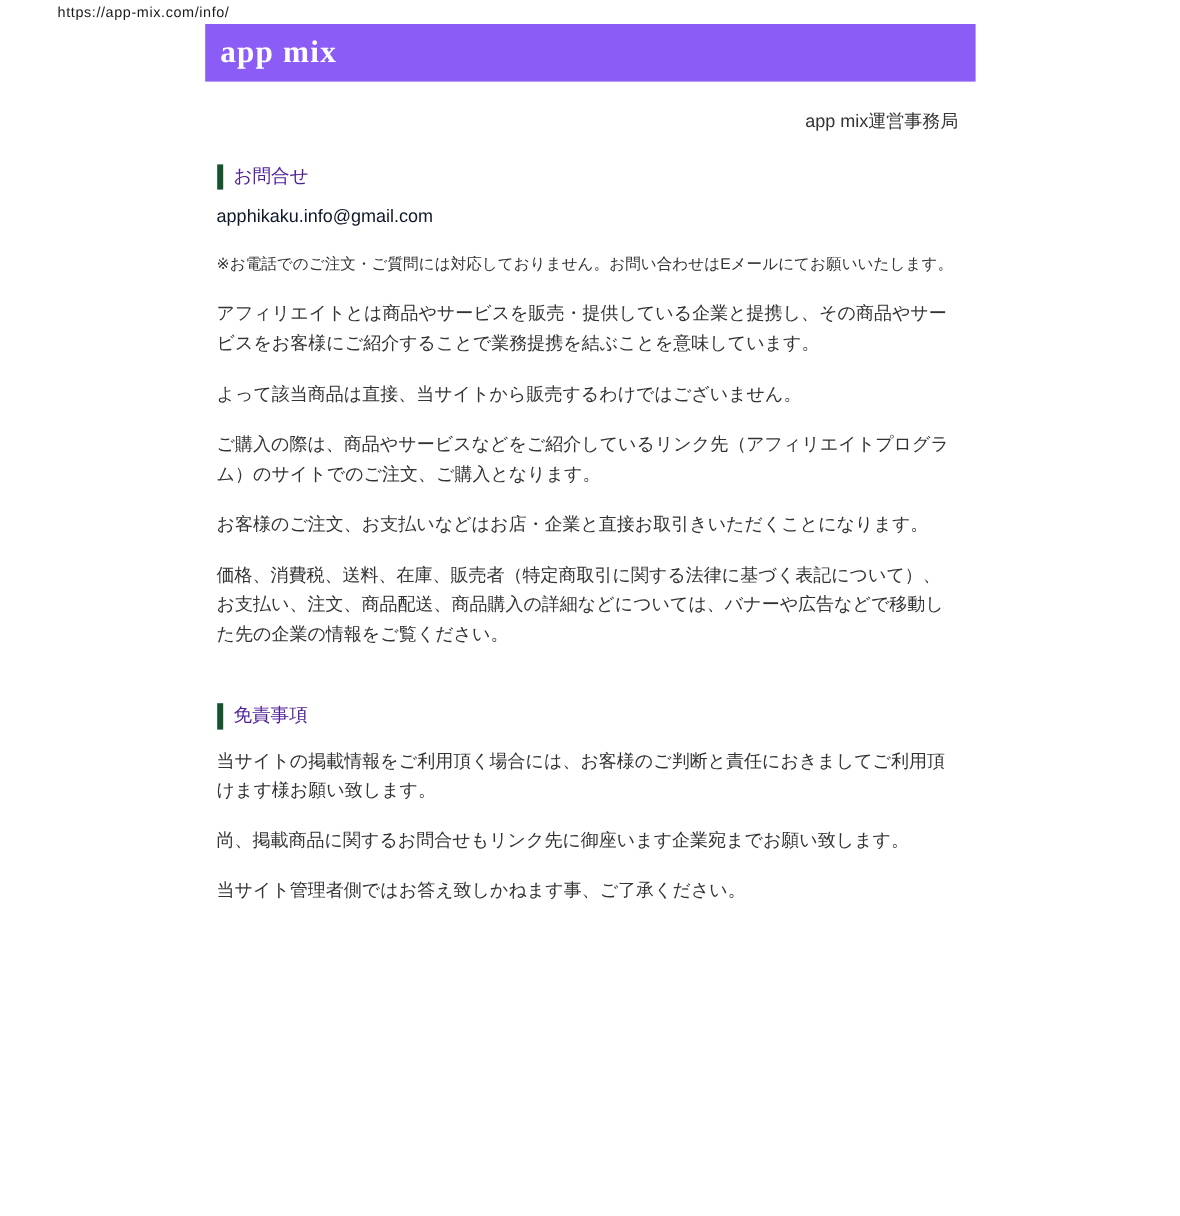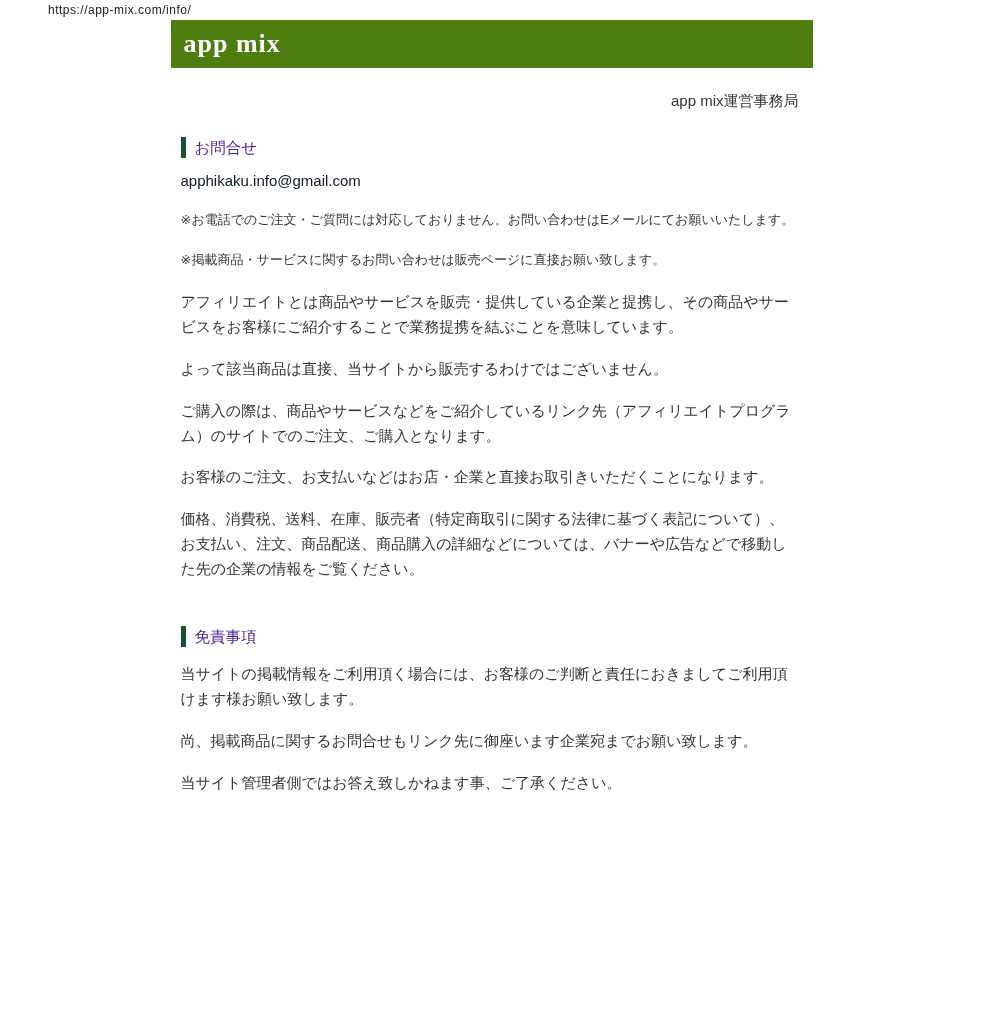--- a/index.html
+++ b/index.html
@@ -26,21 +26,21 @@
   .page {
     width: 642px;
     margin: 0 auto;
     padding-top: 20px;
     box-sizing: border-box;
     display: flex;
     flex-direction: column;
     min-height: 1013px;
   }
   .site-header {
-    background: #4d7c0f;
+    background: #8b5cf6;
     height: 48px;
     display: flex;
     align-items: center;
   }
   .site-title {
     color: #ffffff;
     font-family: "Liberation Serif", "DejaVu Serif", serif;
     font-weight: bold;
     font-size: 26px;
     padding-left: 13px;
@@ -100,21 +100,20 @@
   </header>
 
   <main>
 
     <p class="organization">app mix運営事務局</p>
 
     <section>
       <h2 class="section-heading">お問合せ</h2>
       <p class="email-text">apphikaku.info@gmail.com</p>
       <p class="note-text">※お電話でのご注文・ご質問には対応しておりません。お問い合わせはEメールにてお願いいたします。</p>
-      <p class="note-text">※掲載商品・サービスに関するお問い合わせは販売ページに直接お願い致します。</p>
     </section>
 
     <section class="spaced">
       <p class="body-text">アフィリエイトとは商品やサービスを販売・提供している企業と提携し、その商品やサービスをお客様にご紹介することで業務提携を結ぶことを意味しています。</p>
       <p class="body-text">よって該当商品は直接、当サイトから販売するわけではございません。</p>
       <p class="body-text">ご購入の際は、商品やサービスなどをご紹介しているリンク先（アフィリエイトプログラム）のサイトでのご注文、ご購入となります。</p>
       <p class="body-text">お客様のご注文、お支払いなどはお店・企業と直接お取引きいただくことになります。</p>
       <p class="body-text">価格、消費税、送料、在庫、販売者（特定商取引に関する法律に基づく表記について）、お支払い、注文、商品配送、商品購入の詳細などについては、バナーや広告などで移動した先の企業の情報をご覧ください。</p>
     </section>
 

